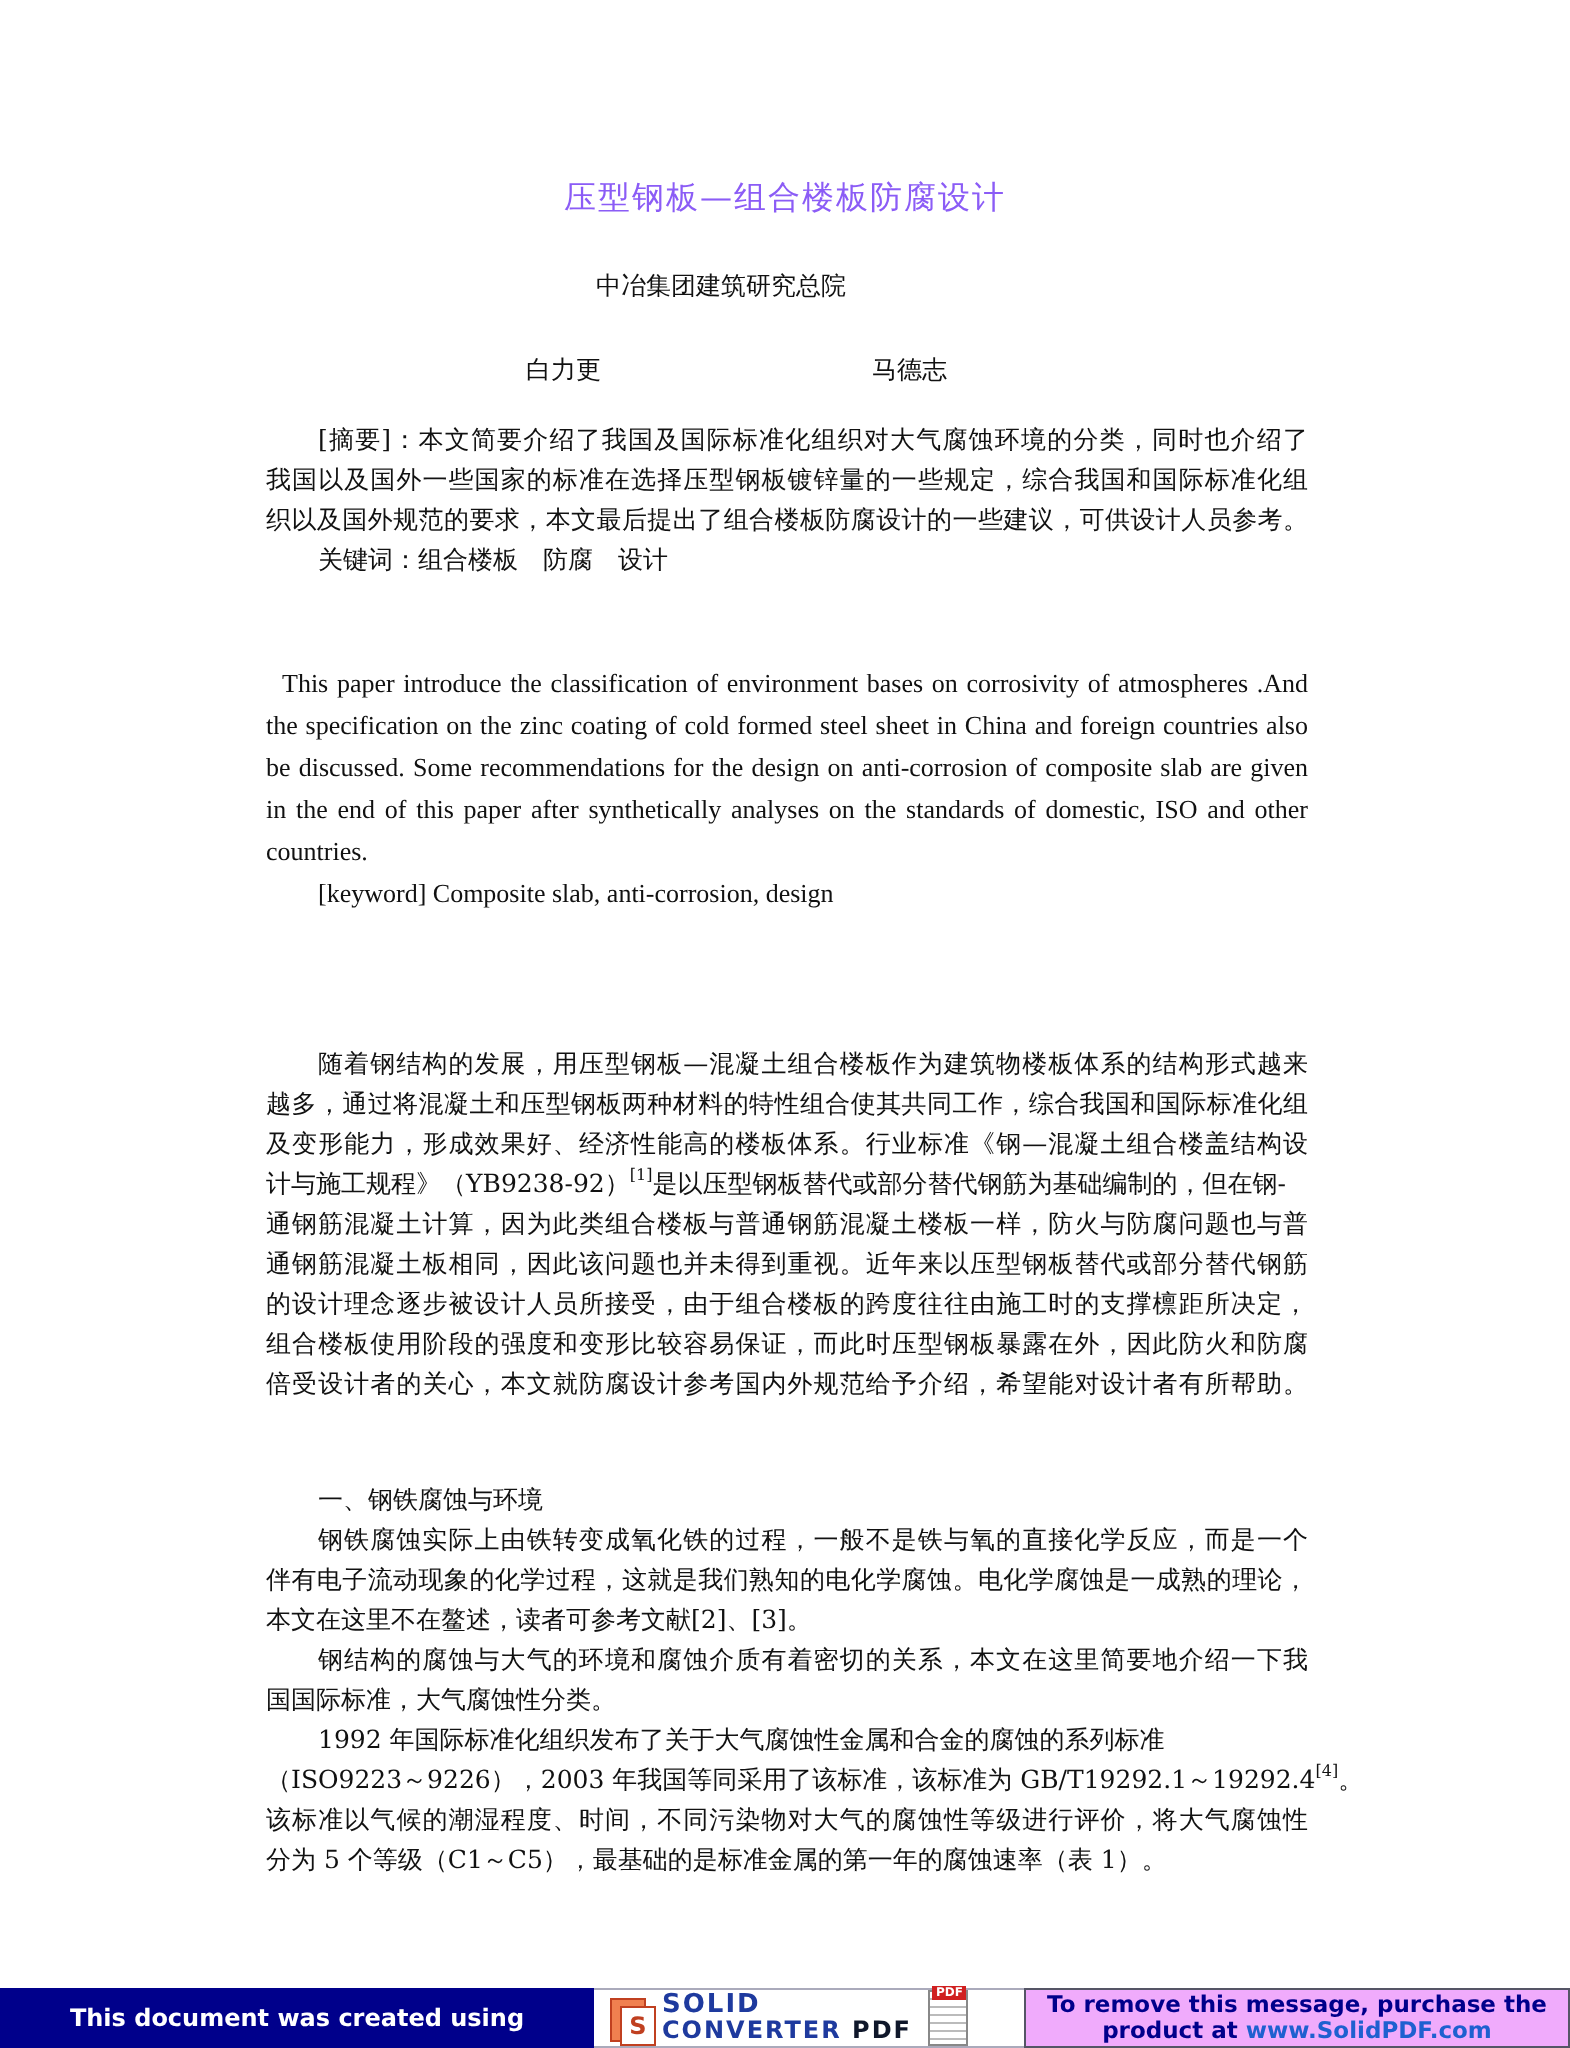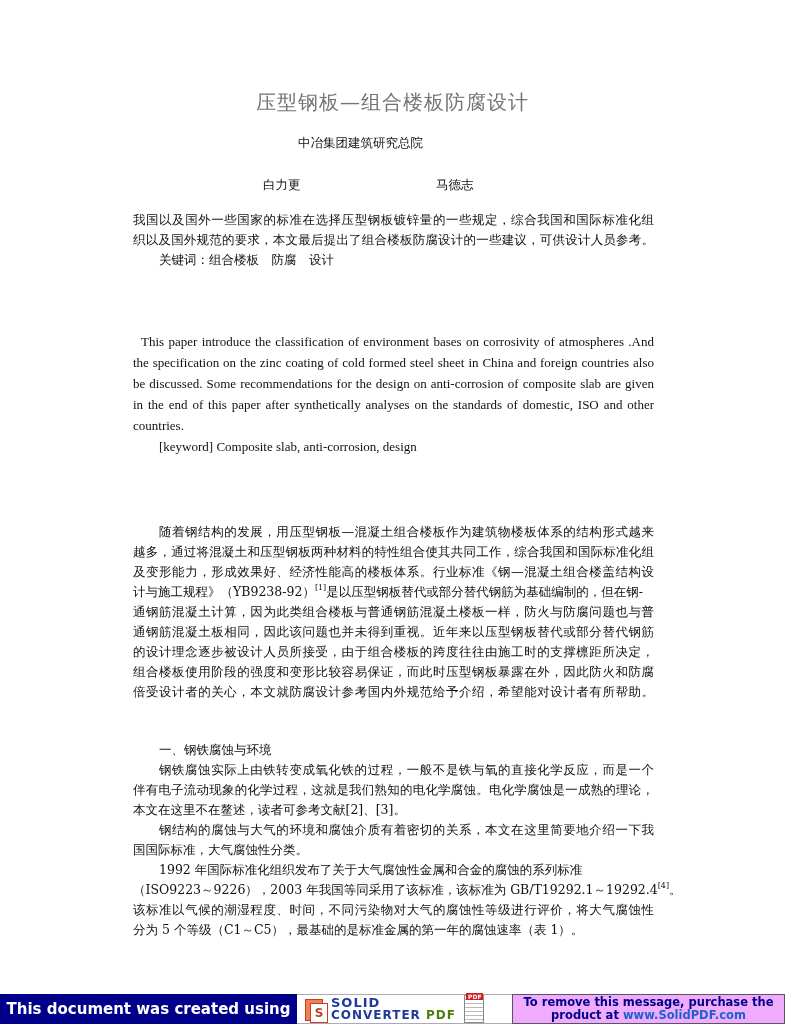--- a/index.html
+++ b/index.html
@@ -1,61 +1,62 @@
 <!DOCTYPE html>
 <html><head>
 <meta charset="utf-8">
 <style>
   html, body { margin: 0; padding: 0; background: #ffffff; }
   body { width: 785px; height: 1024px; position: relative; overflow: hidden;
          font-family: "DejaVu Serif", serif; color: #111; }
   .page { position: absolute; left: 0; top: 0; width: 785px; height: 994px; background: #fff; }
   .abs { position: absolute; white-space: nowrap; }
-  .title-cn { left: 0; width: 785px; text-align: center; top: 89px; font-size: 20px; letter-spacing: 1px; color: #737373; }
+  .title-cn { left: 0; width: 785px; text-align: center; top: 89px; font-size: 16px; letter-spacing: 1px; color: #8b5cf6; }
   .affil { left: 298px; top: 135px; font-size: 12.5px; }
   .author1 { left: 263px; top: 177px; font-size: 12.5px; }
   .author2 { left: 436px; top: 177px; font-size: 12.5px; }
   .block { position: absolute; left: 133px; width: 521px; font-size: 12.5px; line-height: 20px; color: #111; }
   .line { display: block; white-space: nowrap; text-align: justify; text-align-last: justify; height: 20px; overflow: visible; }
   .line.last { text-align-last: left; }
   .indent { padding-left: 26px; }
   .abstract-cn { top: 210px; }
   .title-en { left: 0; width: 785px; text-align: center; top: 300px; font-family: "Liberation Serif", serif; font-size: 17px; color: #111; }
   .abstract-en { top: 331px; font-family: "Liberation Serif", serif; font-size: 13px; line-height: 21px; }
   .abstract-en .line { height: 21px; }
   .intro { top: 522px; }
   .sec1 { top: 704px; margin-top: 36px; }
   sup { font-size: 8px; vertical-align: 6px; line-height: 0; }
   .banner { position: absolute; left: 0; top: 994px; width: 785px; height: 30px; display: flex; align-items: stretch; }
   .banner-left { background: #00008b; width: 297px; display: flex; align-items: center; justify-content: center; }
-  .banner-left span { color: #fff; font-family: "DejaVu Sans", sans-serif; font-weight: bold; font-size: 15px; }
+  .banner-left span { color: #fff; font-family: "DejaVu Sans", sans-serif; font-weight: bold; font-size: 12px; }
   .banner-logo { background: #fff; width: 215px; display: flex; align-items: center; padding-left: 8px; box-sizing: border-box; border-top: 1px solid #aab; border-bottom: 1px solid #aab; }
   .logo-icon { width: 22px; height: 24px; position: relative; margin-right: 4px; }
   .logo-icon .p1 { position: absolute; left: 0; top: 2px; width: 16px; height: 20px; background: #f08050; border: 1px solid #c04020; }
   .logo-icon .p2 { position: absolute; left: 5px; top: 6px; width: 16px; height: 18px; background: #fff; border: 1px solid #c04020; color: #c04020; font-size: 12px; font-weight: bold; text-align: center; line-height: 18px; font-family: "DejaVu Sans", sans-serif; }
   .logo-text { display: flex; flex-direction: column; line-height: 12px; font-family: "DejaVu Sans", sans-serif; font-weight: bold; }
   .logo-text .solid { color: #1e3a9e; font-size: 13px; letter-spacing: 1px; }
   .logo-text .conv { color: #1e3a9e; font-size: 12px; letter-spacing: 1px; }
-  .logo-text .conv b { color: #4d7c0f; }
+  .logo-text .conv b { color: #0f172a; }
   .doc-icon { width: 18px; height: 26px; margin-left: 8px; border: 1px solid #888; background: repeating-linear-gradient(#fff 0 3px, #bbb 3px 4px); position: relative; }
   .doc-icon::before { content: "PDF"; position: absolute; left: 1px; top: -3px; font-size: 6px; color: #fff; background: #d02020; padding: 0 2px; font-family: "DejaVu Sans", sans-serif; font-weight: bold; }
   .banner-right { flex: 1; background: #f0abfc; border: 1px solid #556; display: flex; flex-direction: column; align-items: center; justify-content: center; font-family: "DejaVu Sans", sans-serif; font-weight: bold; font-size: 11.5px; line-height: 13px; color: #00008b; }
   .banner-right .url { color: #1e60d0; margin-top: 12px; }
 </style>
 </head>
 <body>
 
 <div class="page">
 
   <div class="abs title-cn">压型钢板—组合楼板防腐设计</div>
   <div class="abs affil">中冶集团建筑研究总院</div>
   <div class="abs author1">白力更</div>
   <div class="abs author2">马德志</div>
 
   <div class="block abstract-cn">
+    <span class="line indent">[摘要]：本文简要介绍了我国及国际标准化组织对大气腐蚀环境的分类，同时也介绍了</span>
     <span class="line">我国以及国外一些国家的标准在选择压型钢板镀锌量的一些规定，综合我国和国际标准化组</span>
     <span class="line">织以及国外规范的要求，本文最后提出了组合楼板防腐设计的一些建议，可供设计人员参考。</span>
     <span class="line indent last">关键词：组合楼板　防腐　设计</span>
   </div>
 
 
   <div class="block abstract-en">
     <span class="line" style="padding-left:8px">This paper introduce the classification of environment bases on corrosivity of atmospheres .And</span>
     <span class="line">the specification on the zinc coating of cold formed steel sheet in China and  foreign countries also</span>
     <span class="line">be discussed. Some recommendations  for the design on anti-corrosion of composite slab are given</span>

